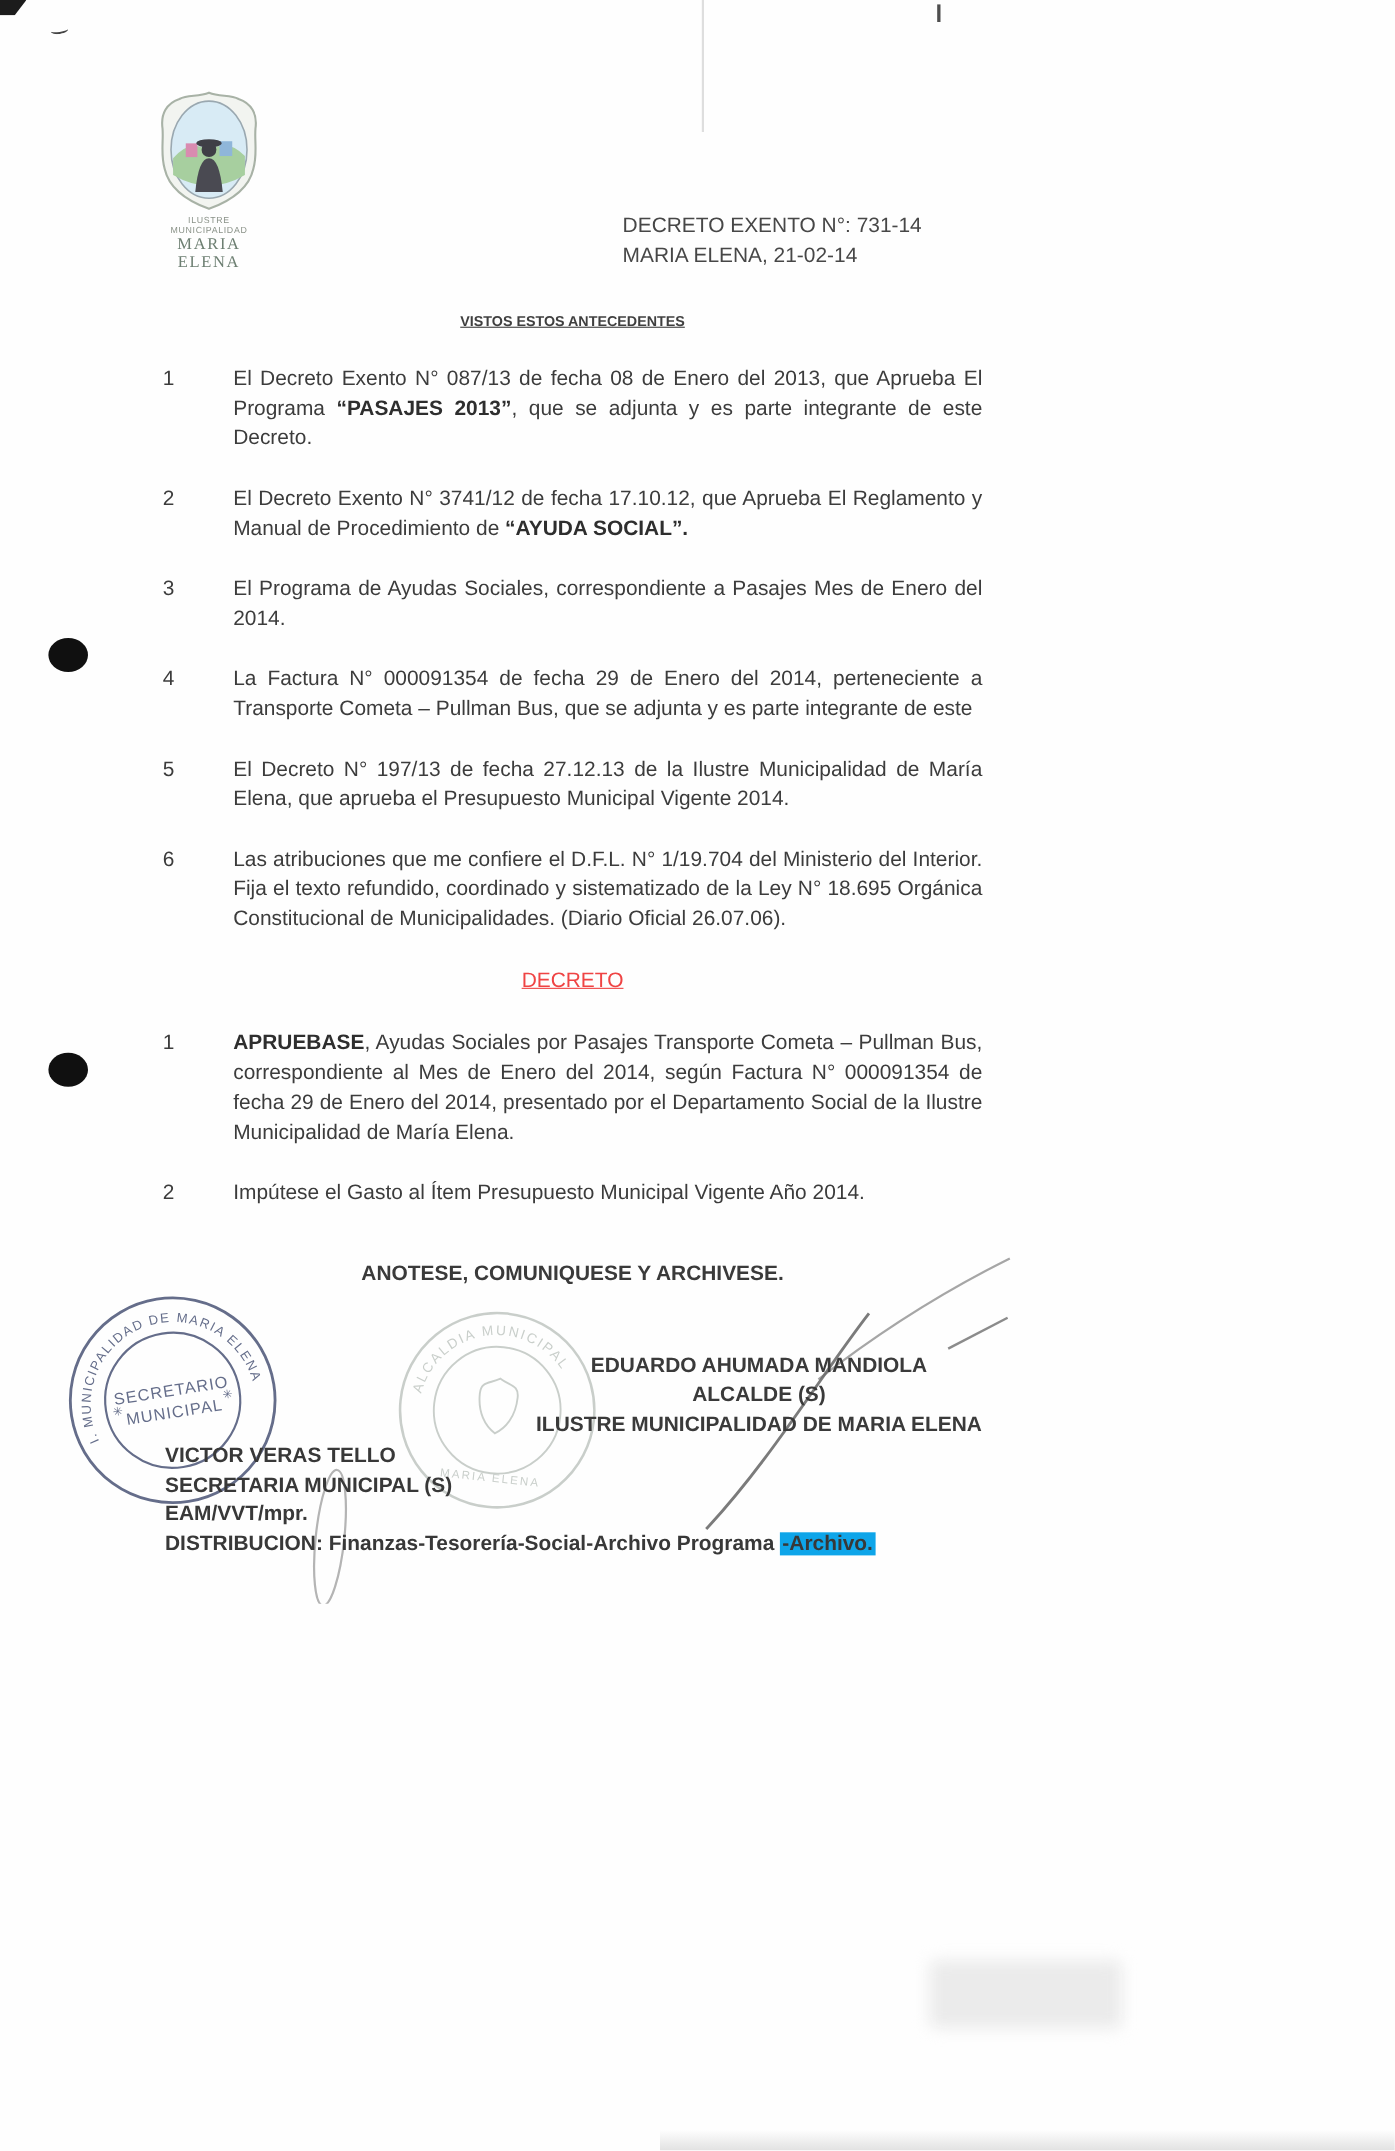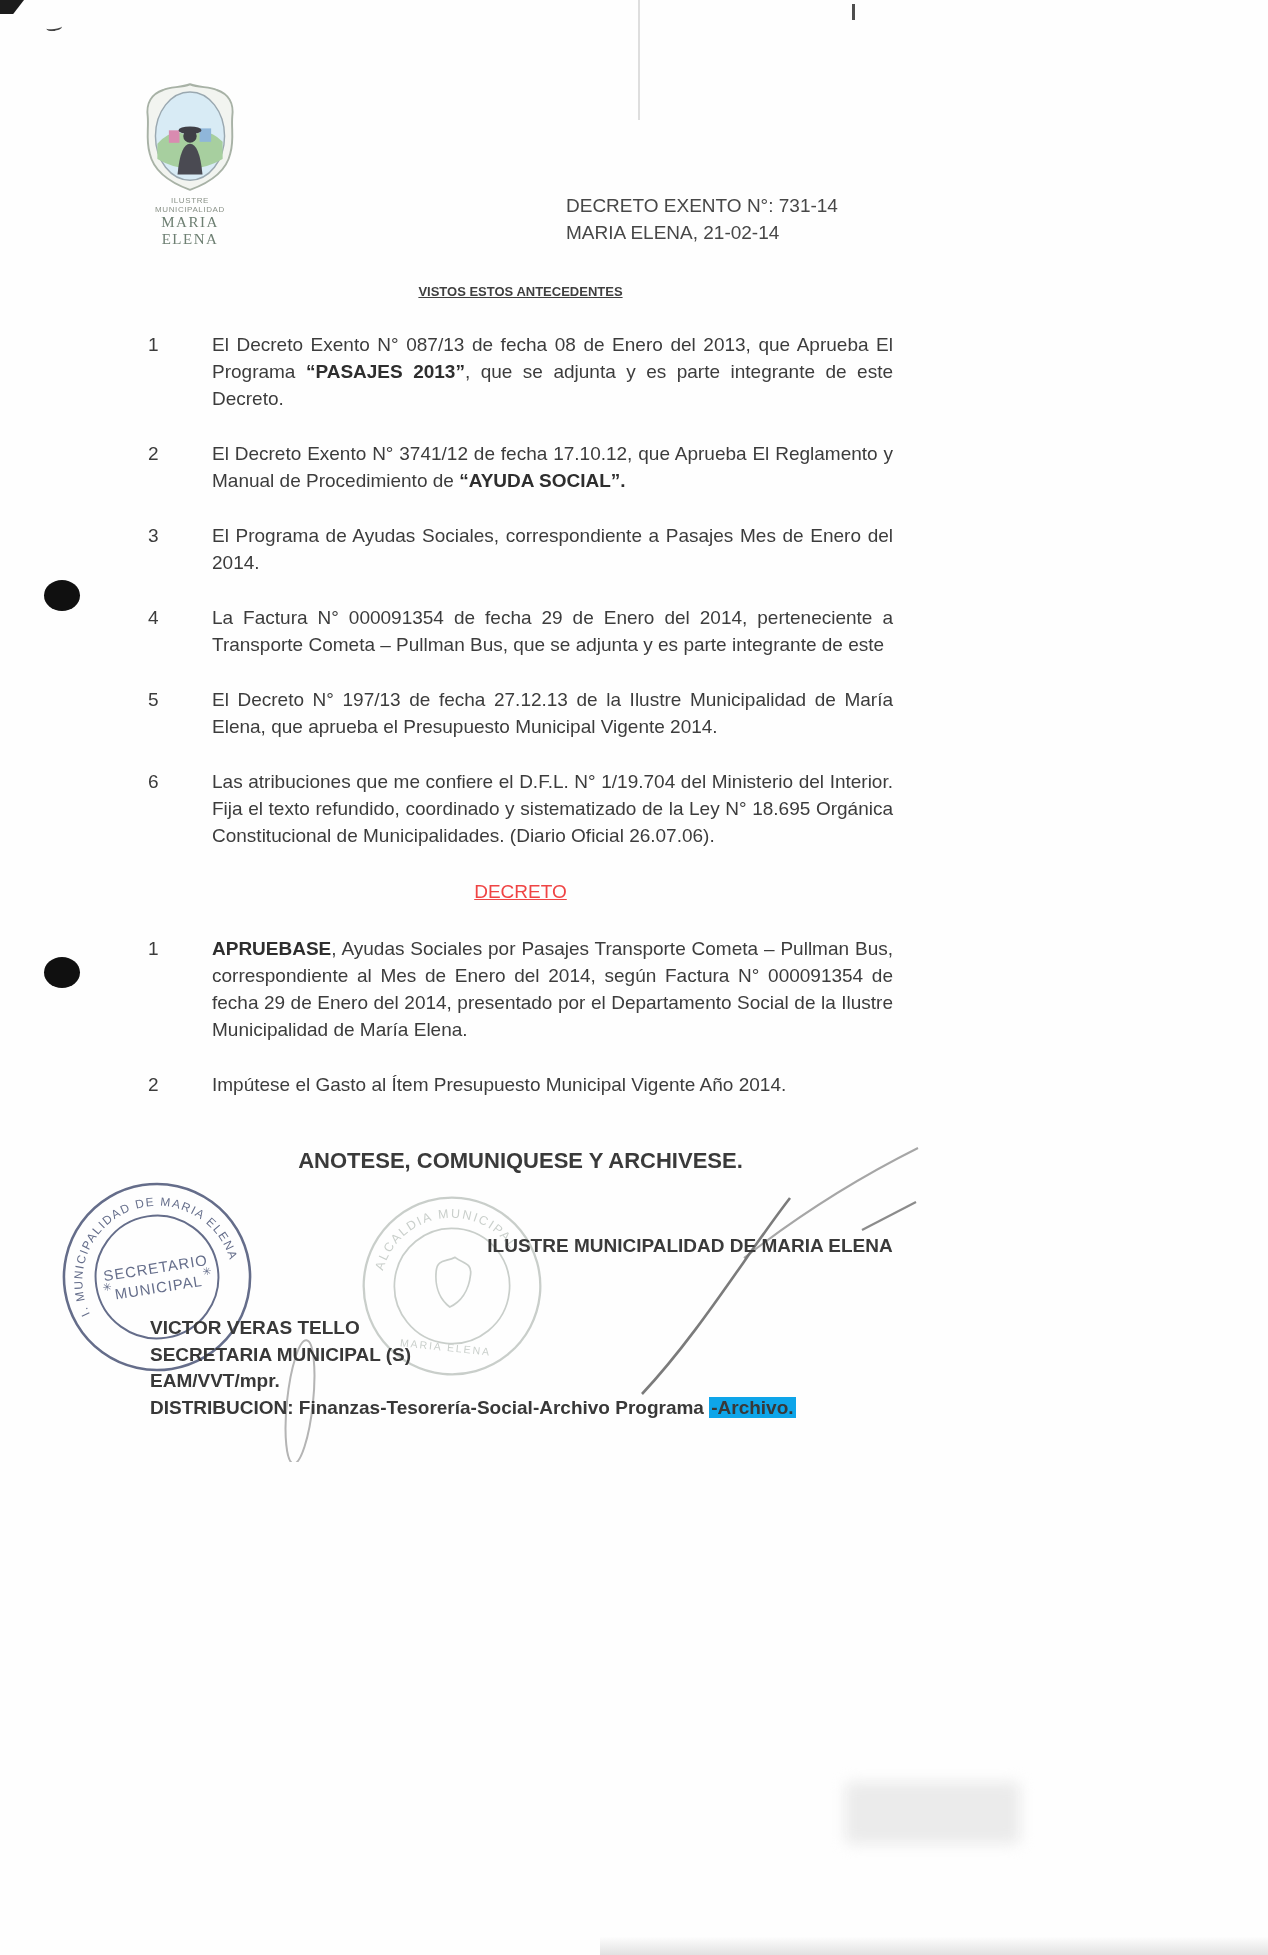--- a/index.html
+++ b/index.html
@@ -41,21 +41,21 @@
   .items { margin-top:32px; }
   .item { display:flex; }
   .item + .item { margin-top:28px; }
   .item-num { width:64px; flex:none; }
   .item-text { margin:0; flex:1; text-align:justify; }
   .item-text b { color:#2e2e2e; }
   .decreto-title {
     margin:32px 0 0 148px; width:745px; text-align:center;
     font-size:19px; font-weight:normal; text-decoration:underline; color:#ef4444;
   }
-  .closing { margin:50px 0 0 148px; width:745px; text-align:center; font-size:22px; font-weight:bold; color:#3a3a3a; }
+  .closing { margin:50px 0 0 148px; width:745px; text-align:center; font-size:19px; font-weight:bold; color:#3a3a3a; }
 
   
   .sign-area { position:relative; height:340px; margin-top:10px; font-size:19px; }
   .stamp { position:absolute; }
   .stamp svg { display:block; }
   .stamp-sec { left:58px; top:-6px; width:198px; height:198px; opacity:.8; transform:rotate(-9deg); }
   .stamp-mayor { left:356px; top:6px; width:192px; height:192px; opacity:.4; transform:rotate(6deg); }
   .mayor-block { position:absolute; left:470px; top:48px; width:440px; text-align:center; font-weight:bold; line-height:27px; color:#3a3a3a; }
   .sec-block { position:absolute; left:150px; top:130px; font-weight:bold; line-height:27px; color:#383838; }
   .initials { position:absolute; left:150px; top:186px; font-weight:bold; color:#383838; }
@@ -181,20 +181,22 @@
     </div>
 
     <svg class="strokes" viewBox="0 0 1010 360">
       <path d="M 642,292 C 700,230 748,150 790,96" fill="none" stroke="#5a5a5a" stroke-width="2.6" opacity="0.8"></path>
       <path d="M 744,156 C 790,120 850,80 918,46" fill="none" stroke="#6a6a6a" stroke-width="2" opacity="0.6"></path>
       <path d="M 862,128 L 916,100" fill="none" stroke="#5a5a5a" stroke-width="2.2" opacity="0.7"></path>
       <ellipse cx="300" cy="300" rx="13" ry="62" fill="none" stroke="#777777" stroke-width="2" opacity="0.55" transform="rotate(6 300 300)"></ellipse>
     </svg>
 
     <div class="mayor-block">
+      <div>EDUARDO AHUMADA MANDIOLA</div>
+      <div>ALCALDE (S)</div>
       <div>ILUSTRE MUNICIPALIDAD DE MARIA ELENA</div>
     </div>
 
     <div class="sec-block">
       <div>VICTOR VERAS TELLO</div>
       <div>SECRETARIA MUNICIPAL (S)</div>
     </div>
 
     <div class="initials">EAM/VVT/mpr.</div>
 

